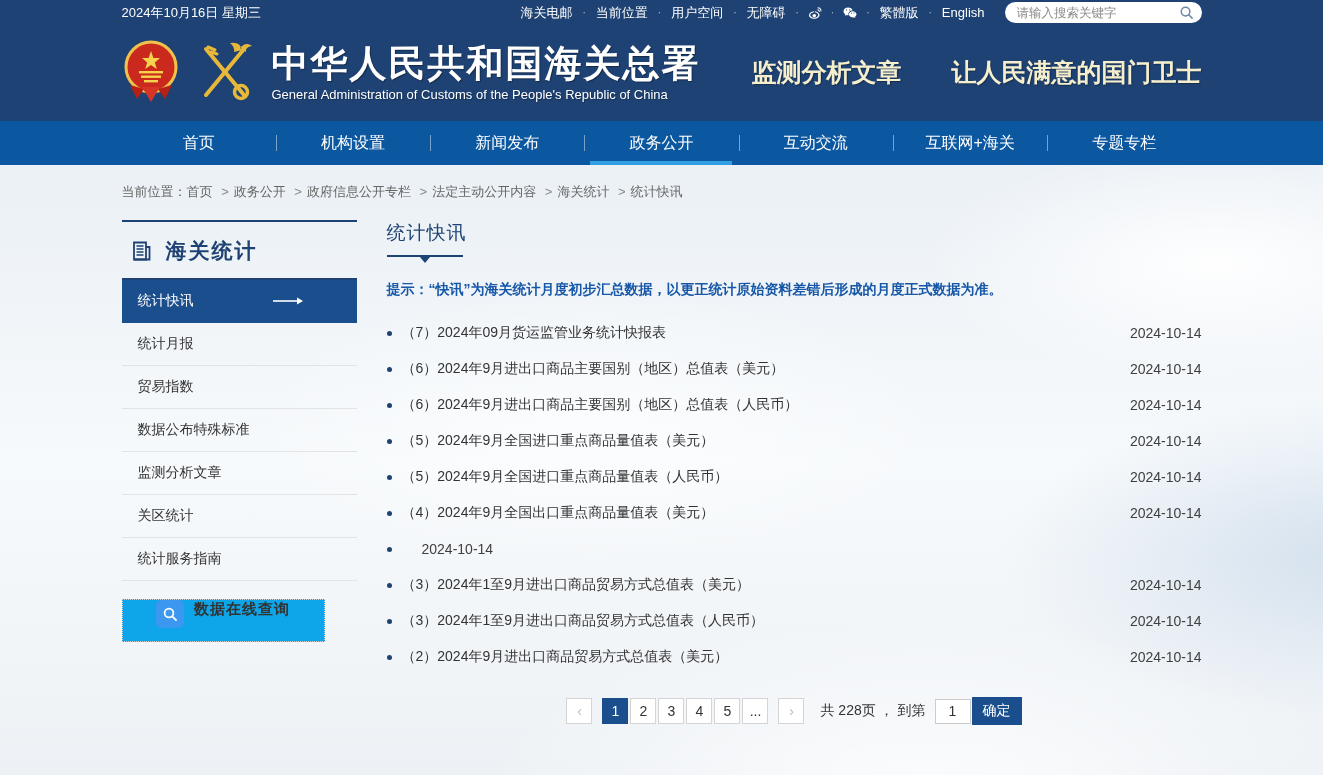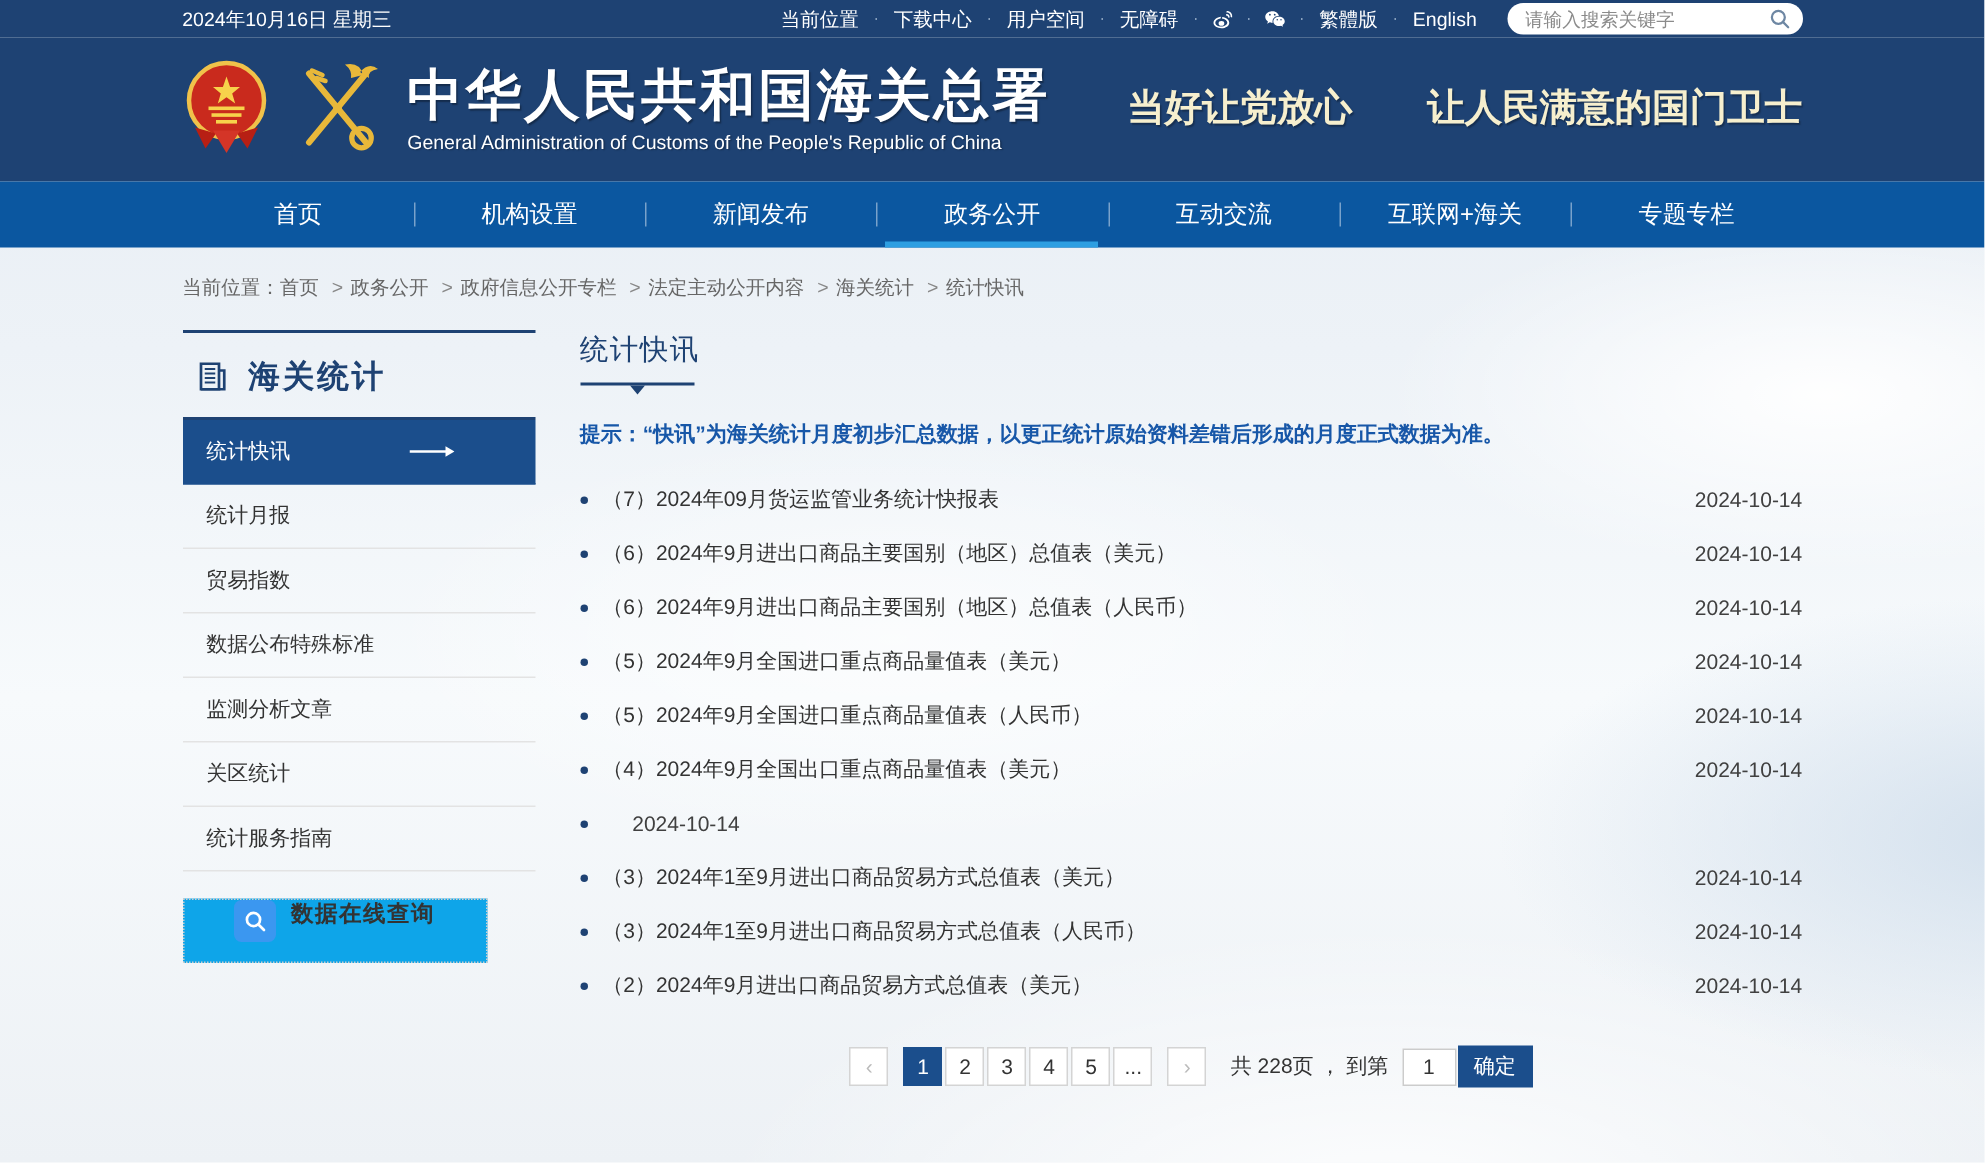--- a/index.html
+++ b/index.html
@@ -103,23 +103,23 @@
   .pg-confirm { margin-left:0; background:#1b4e8c; color:#fff; border:none; font-size:14px;
     padding:5px 11px; cursor:pointer; }
 </style>
 </head>
 <body>
 
 <div class="topbar">
   <div class="container">
     <span>2024年10月16日 星期三</span>
     <div class="top-links">
+      <a href="#">海关电邮</a>
+      <span class="dot-sep">·</span>
       <a href="#">当前位置</a>
-      <span class="dot-sep">·</span>
-      <a href="#">下载中心</a>
       <span class="dot-sep">·</span>
       <a href="#">用户空间</a>
       <span class="dot-sep">·</span>
       <a href="#">无障碍</a>
       <span class="dot-sep">·</span>
       <span class="mini-icon">
         <svg width="16" height="16" viewBox="0 0 16 16">
             <path fill="#fff" d="M7 6.2c-2.8.3-5 2-5 4 0 2.1 2.5 3.6 5.3 3.6 2.9 0 5.2-1.6 5.2-3.7 0-1.8-2-3.4-4.6-3.8l-.3 1c2.1.3 3.6 1.4 3.6 2.7 0 1.5-1.8 2.7-4 2.7s-4-1.2-4-2.6c0-1.3 1.5-2.5 3.5-2.8zM7.3 9a1.9 1.6 0 100 3.2 1.9 1.6 0 000-3.2zm3.5-6.7l-.2 1c1.9 0 3.1 1.2 2.8 3.1l1 .2c.4-2.5-1.2-4.3-3.6-4.3zm-.3 2l-.2 1c.9-.1 1.5.5 1.4 1.4l1 .2c.3-1.6-.7-2.7-2.2-2.6z"></path>
           </svg>
       </span>
@@ -172,21 +172,21 @@
           <path d="M46 9 q6 -7 12 -2 q-7 1 -6 6 M48 11 q-2 -9 -12 -7 q5 4 4 9" fill="#e8b83a"></path>
           <circle cx="31" cy="33" r="3" fill="#e8b83a"></circle>
         </svg>
       </span>
     </div>
     <div class="titleblock">
       <div class="site-title">中华人民共和国海关总署</div>
       <div class="site-subtitle">General Administration of Customs of the People's Republic of China</div>
     </div>
     <div class="slogan">
-      <div>当好让党放心　　让人民满意的国门卫士</div>
+      <div>监测分析文章　　让人民满意的国门卫士</div>
     </div>
   </div>
 </div>
 
 <div class="navbar">
   <ul>
     <li>
         <a href="#">首页</a>
       </li>
     <li>

